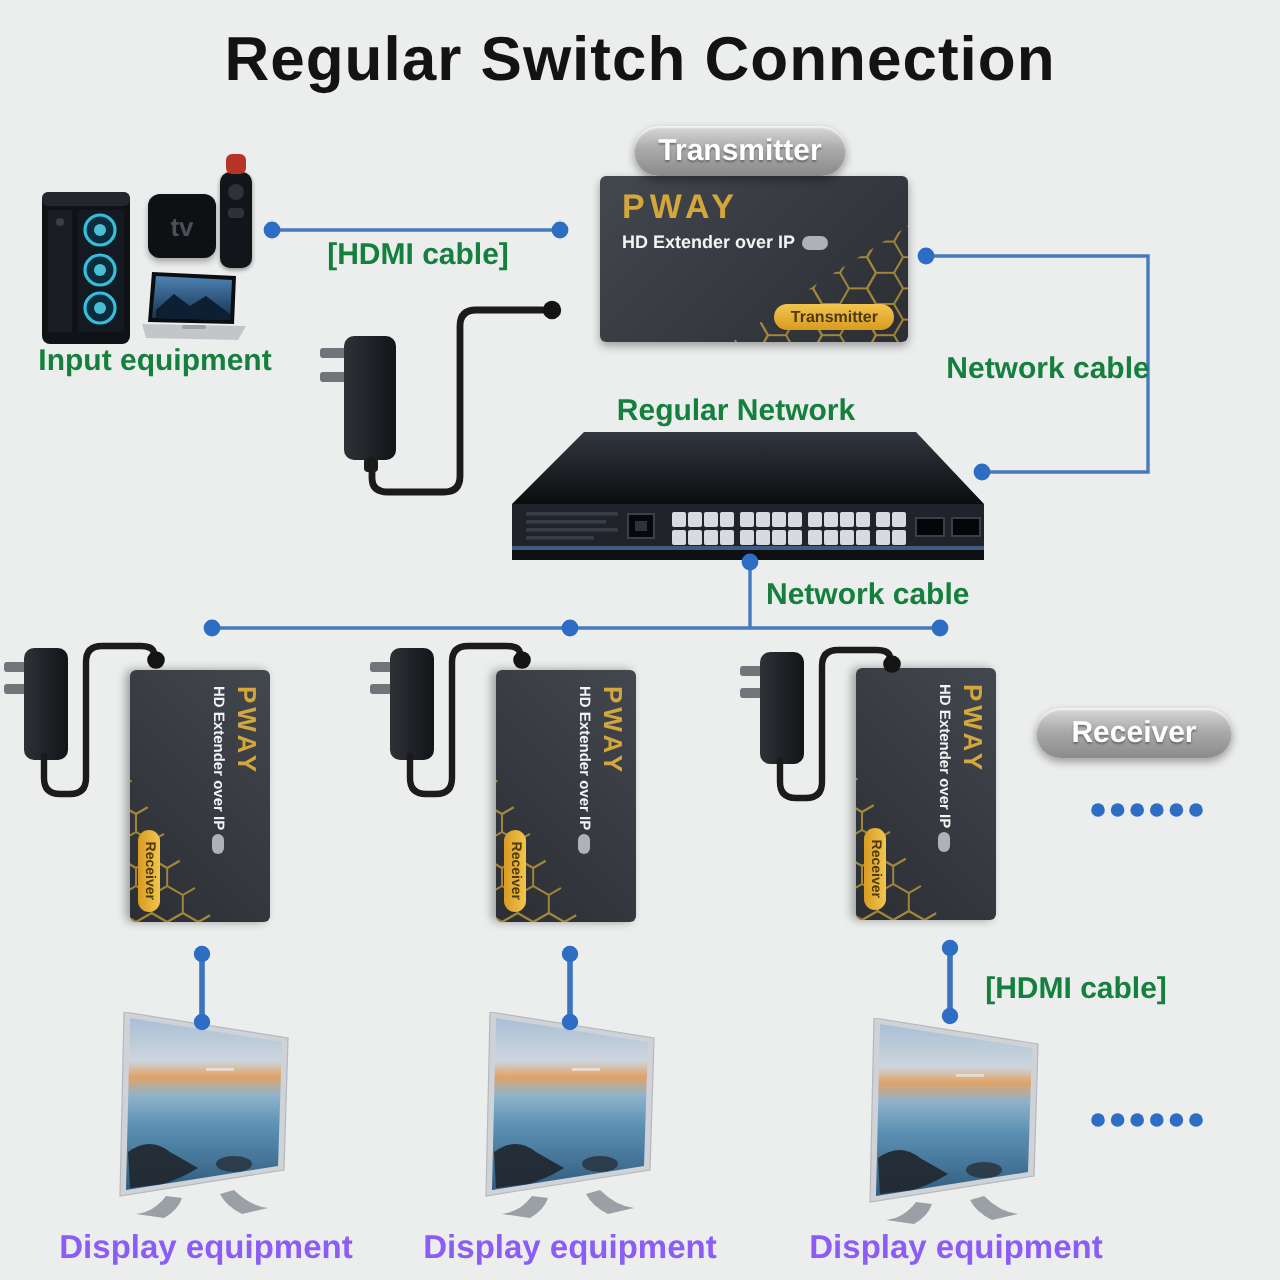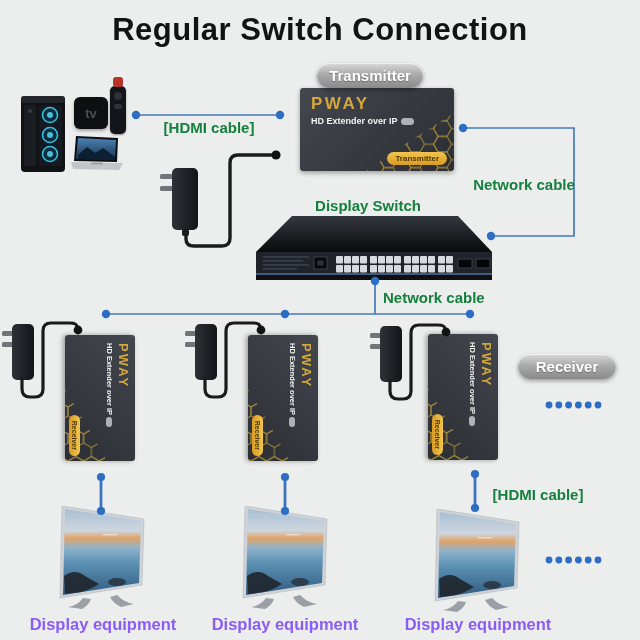--- a/index.html
+++ b/index.html
@@ -120,20 +120,21 @@
   </div>
 
   <svg class="abs" style="left:71px;top:136px;z-index:11" width="52" height="38" viewBox="0 0 52 38">
     <polygon points="5,0 47,2 46,26 3,25" fill="#0c0d10"></polygon>
     <polygon points="7,2 45,4 44,24 5,23" fill="url(#lapgrad)"></polygon>
     <path d="M7,19 L16,11 L24,17 L32,12 L44,21 L44,24 L7,23 Z" fill="#0d1f33"></path>
     <polygon points="0,26 52,27 48,34 2,33" fill="#c2c6cb"></polygon>
     <rect x="20" y="26.5" width="12" height="2" rx="1" fill="#9aa0a6"></rect>
   </svg>
 
+  <div class="abs lbl" style="left:5px;top:172px;width:145px;">Input equipment</div>
 
   <div class="abs tag t">Transmitter</div>
 
   <div class="abs card tcard">
     <svg class="honey" width="88" height="58">
       <rect width="88" height="58" fill="url(#hexpat)"></rect>
     </svg>
     <div class="brand">PWAY</div>
     <div class="prod">
       <span>HD Extender over IP</span>
@@ -146,21 +147,21 @@
 
   <svg class="abs" style="left:158px;top:166px;z-index:10" width="46" height="72" viewBox="0 0 46 72">
     <rect x="2" y="8" width="13" height="5" rx="1.5" fill="#71757a"></rect>
     <rect x="2" y="20" width="13" height="5" rx="1.5" fill="#71757a"></rect>
     <rect x="14" y="2" width="26" height="62" rx="5" fill="url(#adgrad)"></rect>
     <rect x="24" y="63" width="7" height="7" rx="2" fill="#1a1c20"></rect>
   </svg>
 
   <div class="abs lbl" style="left:468px;top:176px;width:112px;">Network cable</div>
 
-  <div class="abs lbl" style="left:288px;top:197px;width:160px;">Display Switch</div>
+  <div class="abs lbl" style="left:288px;top:197px;width:160px;">Regular Network</div>
 
   <svg class="abs" style="left:252px;top:212px;z-index:10" width="244" height="76" viewBox="0 0 244 76">
     <polygon points="40,4 206,4 240,40 4,40" fill="url(#swtop)"></polygon>
     <rect x="4" y="40" width="236" height="24" fill="#202329"></rect>
     <rect x="4" y="61" width="236" height="2" fill="#3f5c80"></rect>
     <rect x="4" y="63" width="236" height="5" fill="#0e1013"></rect>
     <g fill="#373d46">
       <rect x="11" y="44" width="46" height="1.8"></rect>
         <rect x="11" y="48" width="40" height="1.8"></rect>
       <rect x="11" y="52" width="46" height="1.8"></rect>

